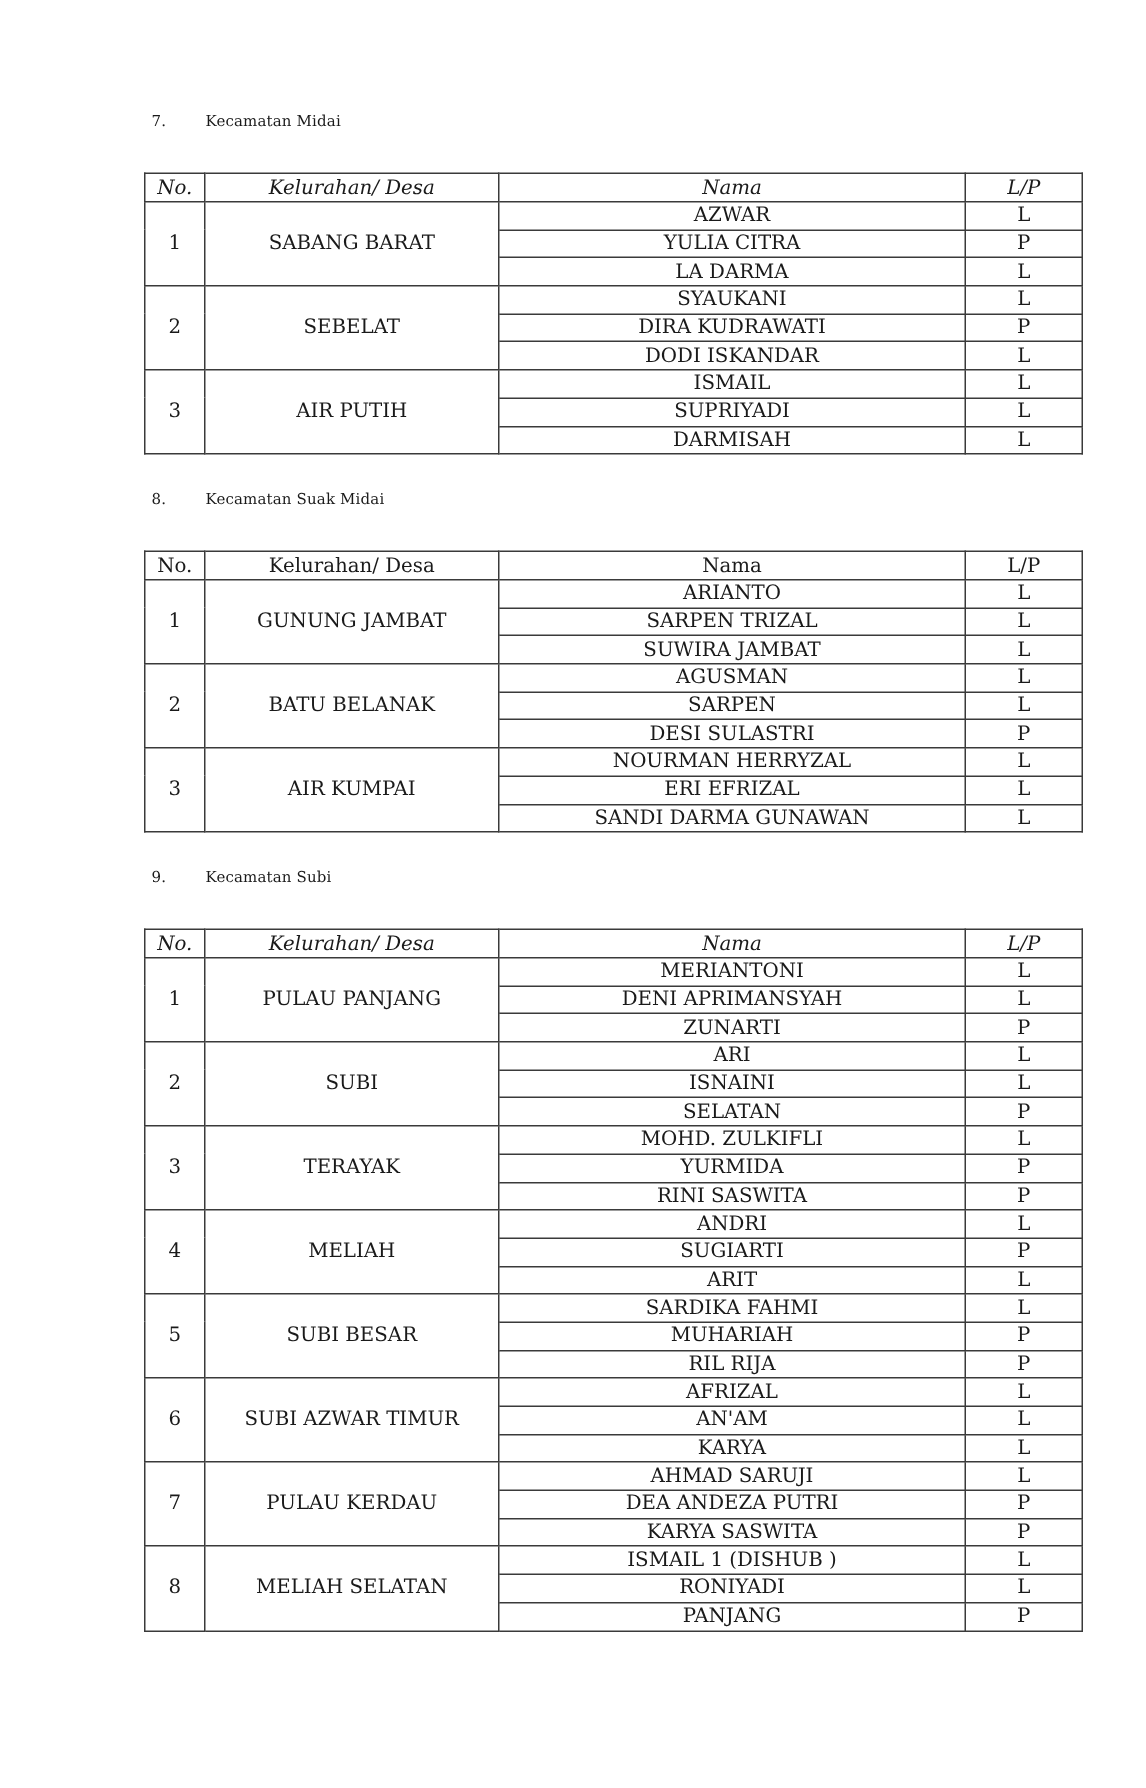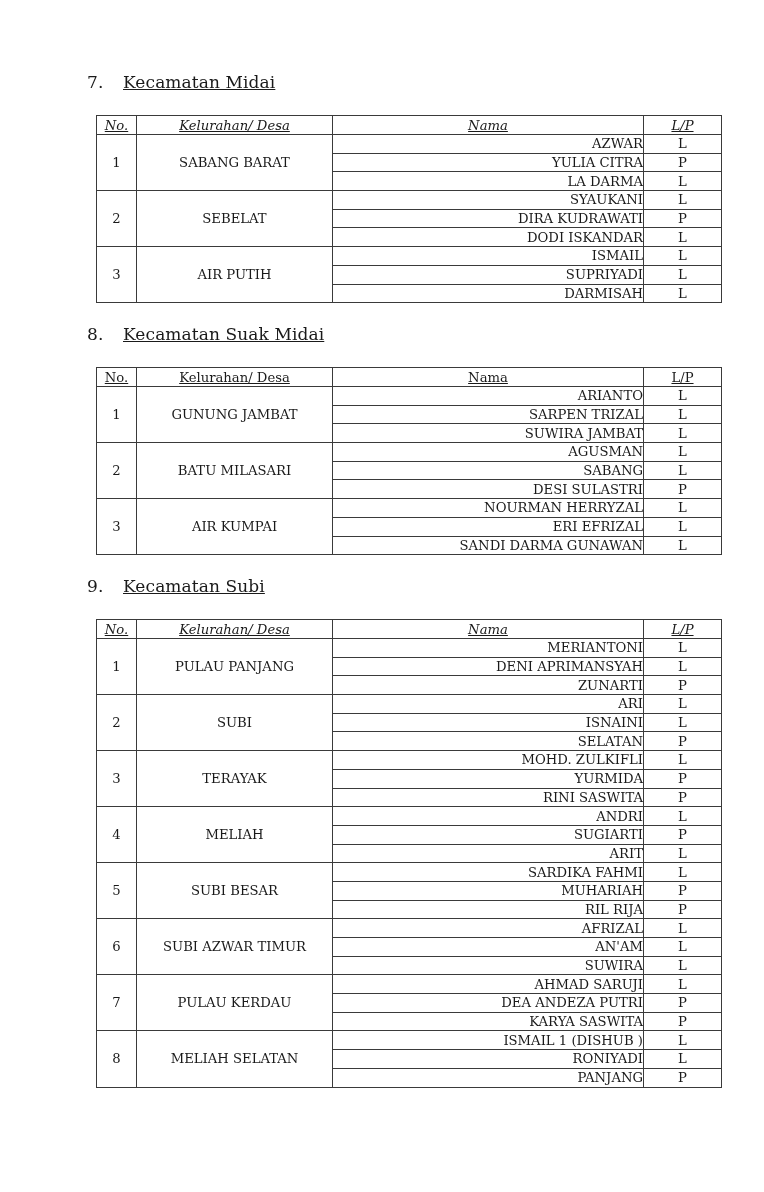--- a/index.html
+++ b/index.html
@@ -10,26 +10,25 @@
     body {
       width: 764px;
       height: 1192px;
       position: relative;
       overflow: hidden;
       font-family: "DejaVu Serif", "Liberation Serif", serif;
       color: #1a1a1a;
     }
     .section-heading {
       position: absolute;
-      left: 87px;
-      font-size: 17px;
+      left: 101px;
+      font-size: 10px;
       line-height: 18px;
       white-space: nowrap;
       letter-spacing: 0.1px;
-      text-decoration: underline;
     }
     .section-heading .num {
       display: inline-block;
       width: 36px;
     }
     table.members {
       position: absolute;
       left: 96px;
       width: 625px;
       border-collapse: collapse;
@@ -42,29 +41,28 @@
       padding: 0;
       height: 17.7px;
       line-height: 17px;
       white-space: nowrap;
       overflow: hidden;
     }
     table.members th {
       font-weight: normal;
       text-align: center;
       height: 18px;
-      text-decoration: underline;
     }
     table.members.italic-head th { font-style: italic; }
     col.c-no { width: 40px; }
     col.c-desa { width: 196px; }
     col.c-nama { width: 311px; }
     col.c-lp { width: 78px; }
     td.no, td.desa { text-align: center; vertical-align: middle; }
-    td.nama { text-align: right; padding-left: 7px; }
+    td.nama { text-align: center; padding-left: 7px; }
     td.lp { text-align: center; }
     #t7 { top: 115px; }
     #t8 { top: 367px; }
     #t9 { top: 619px; }
     #h7 { top: 73px; }
     #h8 { top: 325px; }
     #h9 { top: 577px; }
   </style>
 </head>
 <body>
@@ -161,26 +159,26 @@
       <tr>
         <td class="nama">SARPEN TRIZAL</td>
         <td class="lp">L</td>
       </tr>
       <tr>
         <td class="nama">SUWIRA JAMBAT</td>
         <td class="lp">L</td>
       </tr>
       <tr>
         <td class="no" rowspan="3">2</td>
-        <td class="desa" rowspan="3">BATU MILASARI</td>
+        <td class="desa" rowspan="3">BATU BELANAK</td>
         <td class="nama">AGUSMAN</td>
         <td class="lp">L</td>
       </tr>
       <tr>
-        <td class="nama">SABANG</td>
+        <td class="nama">SARPEN</td>
         <td class="lp">L</td>
       </tr>
       <tr>
         <td class="nama">DESI SULASTRI</td>
         <td class="lp">P</td>
       </tr>
       <tr>
         <td class="no" rowspan="3">3</td>
         <td class="desa" rowspan="3">AIR KUMPAI</td>
         <td class="nama">NOURMAN HERRYZAL</td>
@@ -290,21 +288,21 @@
         <td class="no" rowspan="3">6</td>
         <td class="desa" rowspan="3">SUBI AZWAR TIMUR</td>
         <td class="nama">AFRIZAL</td>
         <td class="lp">L</td>
       </tr>
       <tr>
         <td class="nama">AN'AM</td>
         <td class="lp">L</td>
       </tr>
       <tr>
-        <td class="nama">SUWIRA</td>
+        <td class="nama">KARYA</td>
         <td class="lp">L</td>
       </tr>
       <tr>
         <td class="no" rowspan="3">7</td>
         <td class="desa" rowspan="3">PULAU KERDAU</td>
         <td class="nama">AHMAD SARUJI</td>
         <td class="lp">L</td>
       </tr>
       <tr>
         <td class="nama">DEA ANDEZA PUTRI</td>

